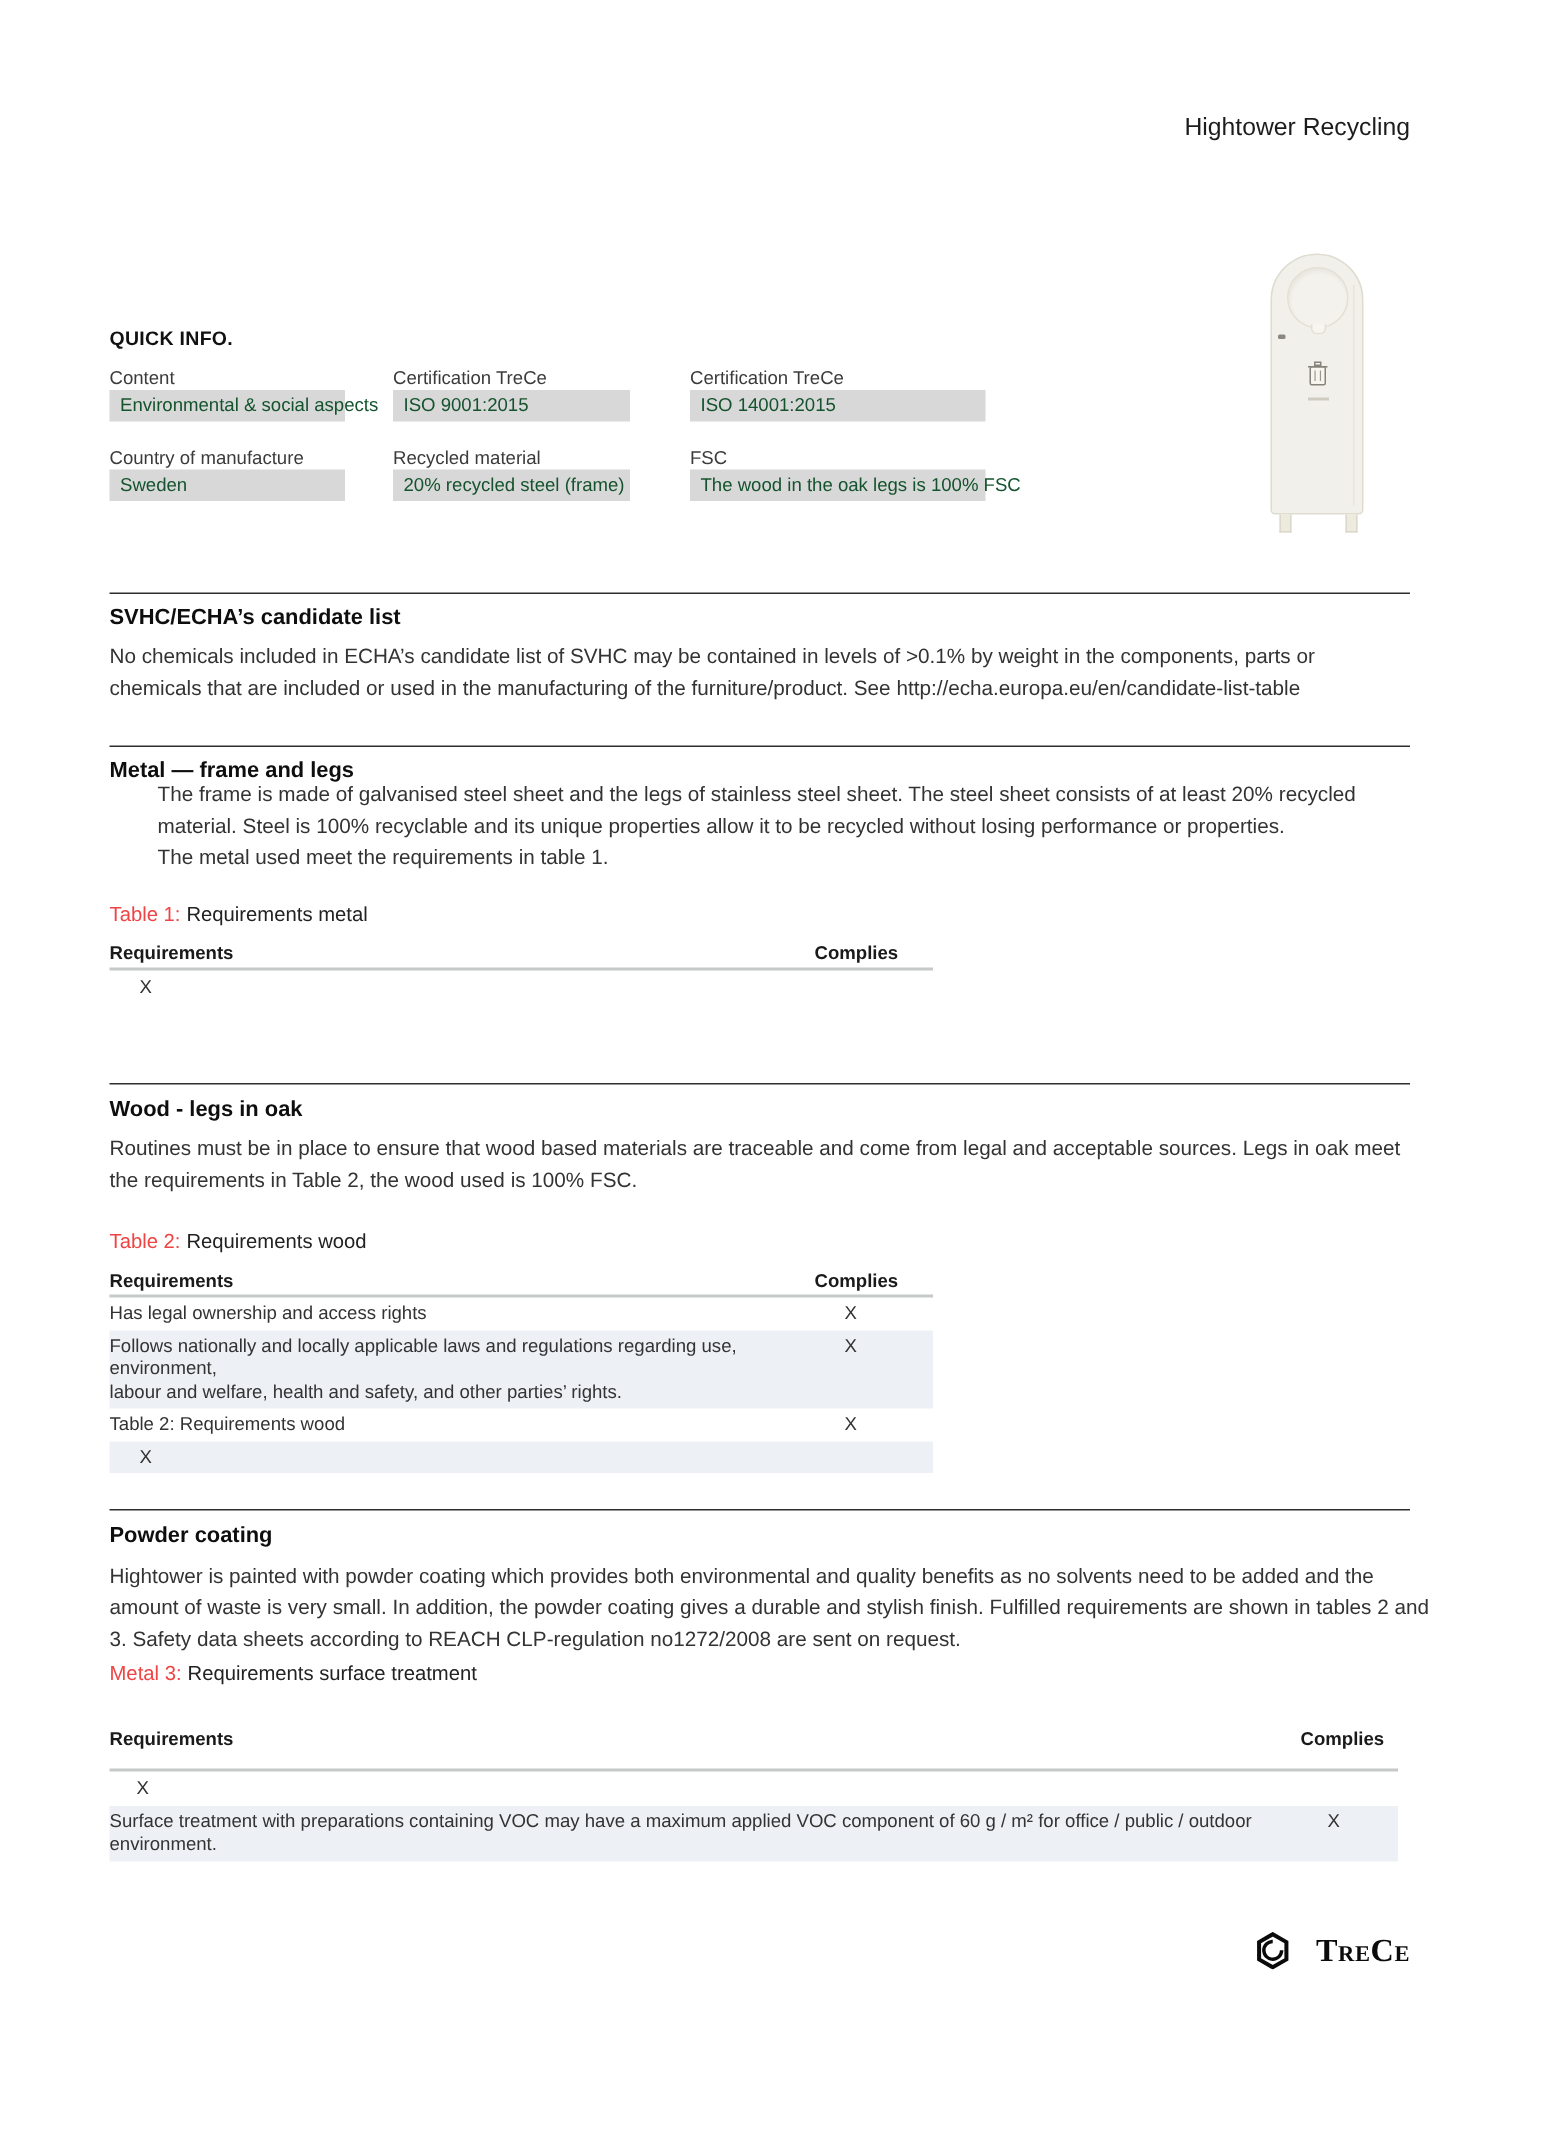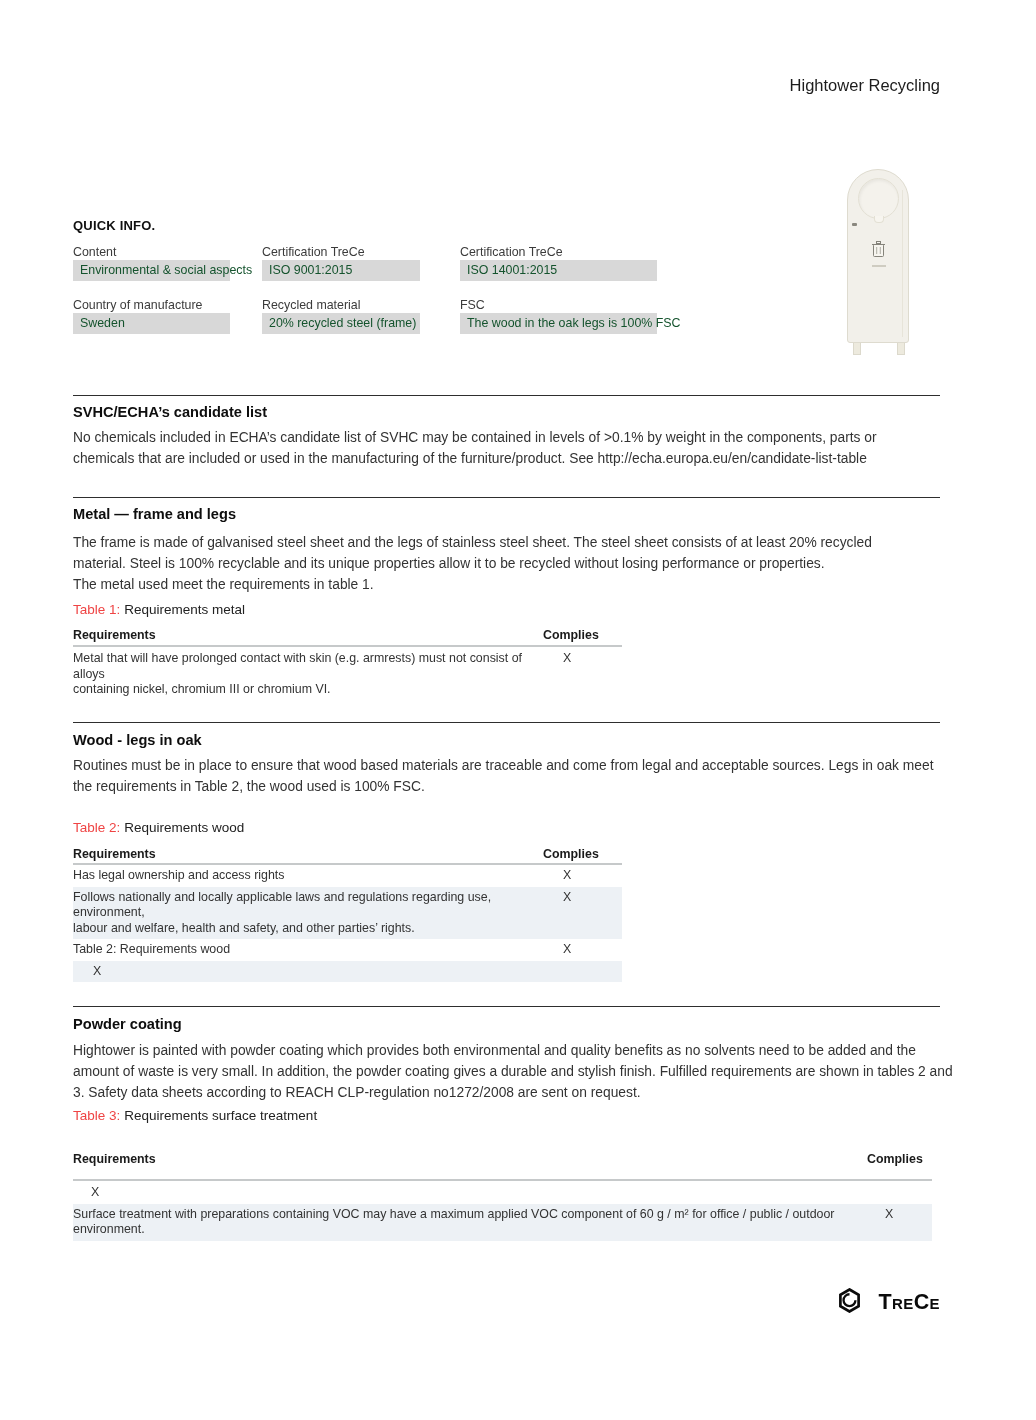--- a/index.html
+++ b/index.html
@@ -52,21 +52,21 @@
   .trow.alt { background:#edf1f5; }
   .req { white-space:pre-line; }
   .narrow .req, .narrow .thead-req { width:470px; }
   .narrow .comp { width:79px; padding-left:20px; }
   .narrow .thead-comp { width:79px; }
   .wide .req, .wide .thead-req { width:794px; }
   .wide .comp { width:65px; padding-left:18px; }
   .wide .thead-comp { width:65px; }
 
   
-  .logo { position:absolute; top:1288px; right:96px; display:flex; align-items:center; gap:17px; }
+  .logo { position:absolute; top:1288px; right:96px; display:flex; gap:17px;font-family:Liberation Serif, serif; }
   .logo .wordmark { font-size:21.5px; font-weight:bold; font-variant:small-caps; letter-spacing:.4px; color:#0b0b0b; }
 </style>
 </head>
 <body>
 
 <div class="page">
 
   <div class="brand">Hightower Recycling</div>
 
   <div class="cabinet">
@@ -113,38 +113,36 @@
   <div class="section" style="top:395px;">
     <div class="rule"></div>
     <h2 style="top:9px;">SVHC/ECHA’s candidate list</h2>
     <p style="top:32px;">No chemicals included in ECHA’s candidate list of SVHC may be contained in levels of &gt;0.1% by weight in the components, parts or
 chemicals that are included or used in the manufacturing of the furniture/product. See http://echa.europa.eu/en/candidate-list-table</p>
   </div>
 
   <div class="section" style="top:497px;">
     <div class="rule"></div>
     <h2 style="top:9px;">Metal — frame and legs</h2>
-    <p style="top:35px;">The frame is made of galvanised steel sheet and the legs of stainless steel sheet. The steel sheet consists of at least 20% recycled
+    <p style="top:22px;margin-left:32px;">The frame is made of galvanised steel sheet and the legs of stainless steel sheet. The steel sheet consists of at least 20% recycled
 material. Steel is 100% recyclable and its unique properties allow it to be recycled without losing performance or properties.
 The metal used meet the requirements in table 1.</p>
   </div>
 
   <div class="tbl narrow" style="top:602px; width:549px;">
     <div class="tbl-caption">
       <span class="cap-b">Table 1:</span><span class="cap-t">Requirements metal</span>
     </div>
     <div class="thead" style="top:26px;">
       <div class="thead-req">Requirements</div>
       <div class="thead-comp">Complies</div>
     </div>
     <div class="tbl-rule" style="top:43px; width:549px;"></div>
     <div class="rows" style="top:46px; width:549px;">
       <div class="trow">
-        <div class="req">Metal that will have prolonged contact with skin (e.g. armrests) must not consist of alloys
-containing nickel, chromium III or chromium VI.</div>
         <div class="comp">X</div>
       </div>
     </div>
   </div>
 
   <div class="section" style="top:722px;">
     <div class="rule"></div>
     <h2 style="top:10px;">Wood - legs in oak</h2>
     <p style="top:33px;">Routines must be in place to ensure that wood based materials are traceable and come from legal and acceptable sources. Legs in oak meet
 the requirements in Table 2, the wood used is 100% FSC.</p>
@@ -182,21 +180,21 @@
   <div class="section" style="top:1006px;">
     <div class="rule"></div>
     <h2 style="top:10px;">Powder coating</h2>
     <p style="top:34px;">Hightower is painted with powder coating which provides both environmental and quality benefits as no solvents need to be added and the
 amount of waste is very small. In addition, the powder coating gives a durable and stylish finish. Fulfilled requirements are shown in tables 2 and
 3. Safety data sheets according to REACH CLP-regulation no1272/2008 are sent on request.</p>
   </div>
 
   <div class="tbl wide" style="top:1108px; width:859px;">
     <div class="tbl-caption">
-      <span class="cap-b">Table 3:</span><span class="cap-t">Requirements surface treatment</span>
+      <span class="cap-b">Metal 3:</span><span class="cap-t">Requirements surface treatment</span>
     </div>
     <div class="thead" style="top:44px;">
       <div class="thead-req">Requirements</div>
       <div class="thead-comp">Complies</div>
     </div>
     <div class="tbl-rule" style="top:71px; width:859px;"></div>
     <div class="rows" style="top:74px; width:859px;">
       <div class="trow">
         <div class="comp">X</div>
       </div>

